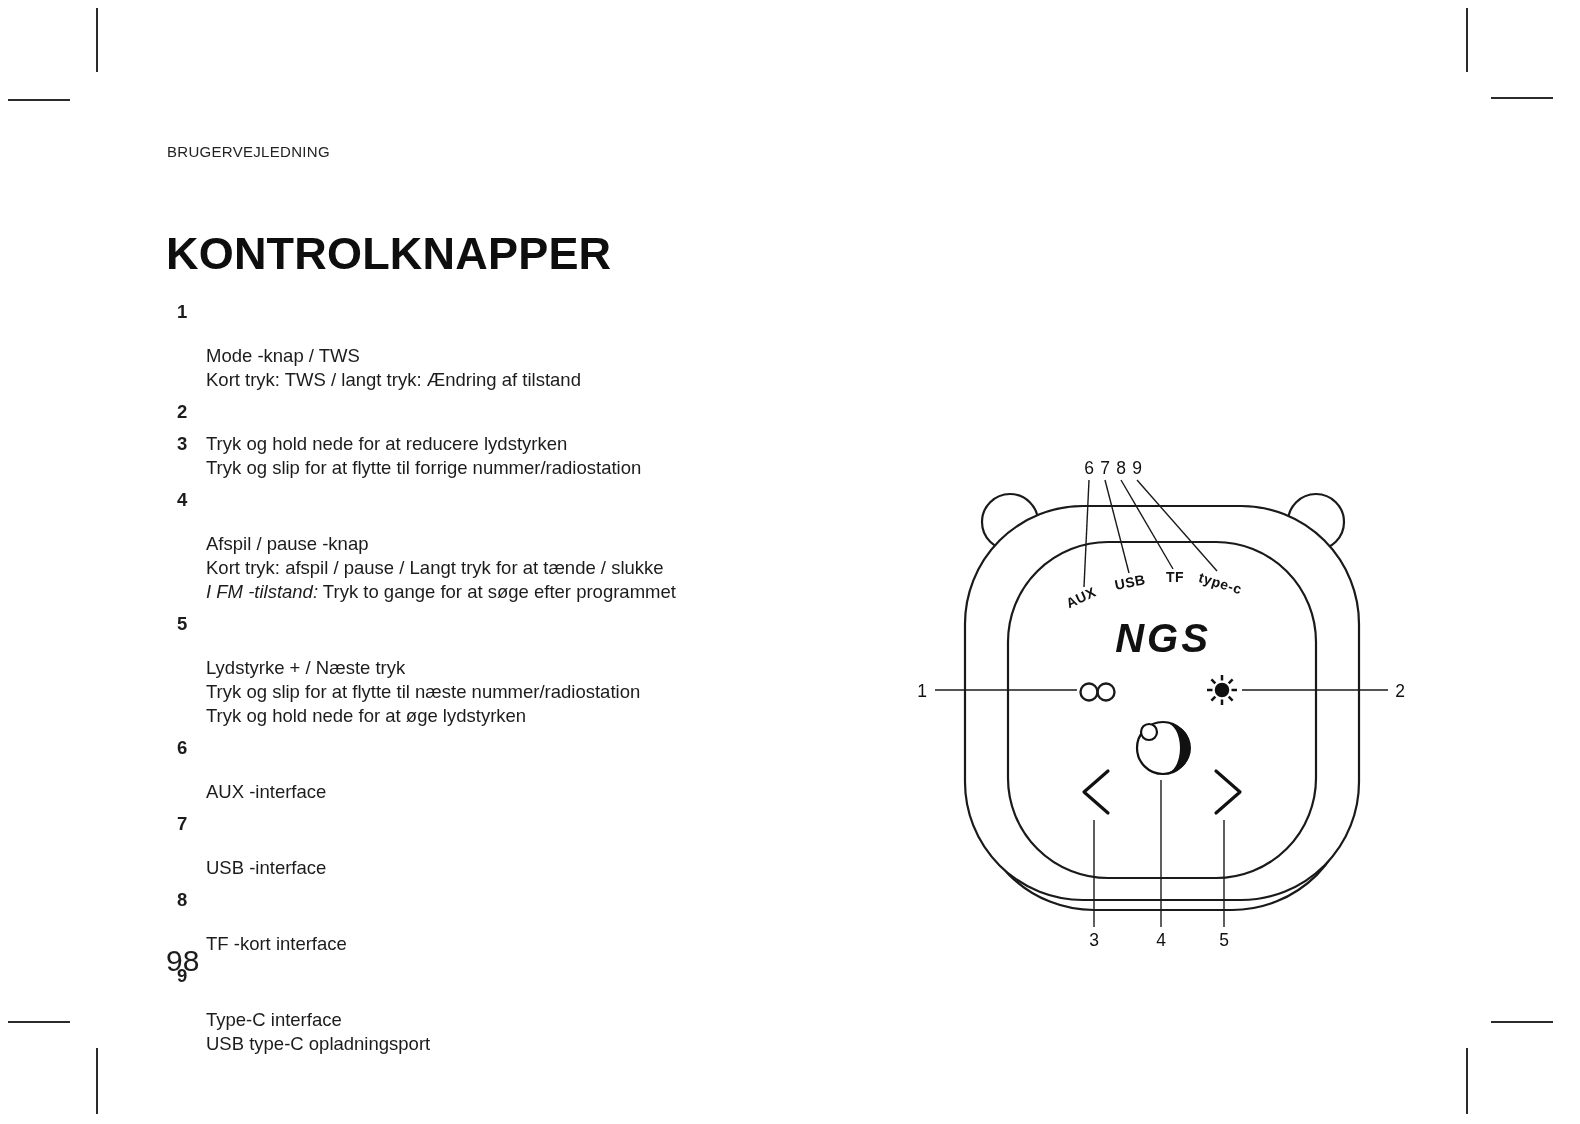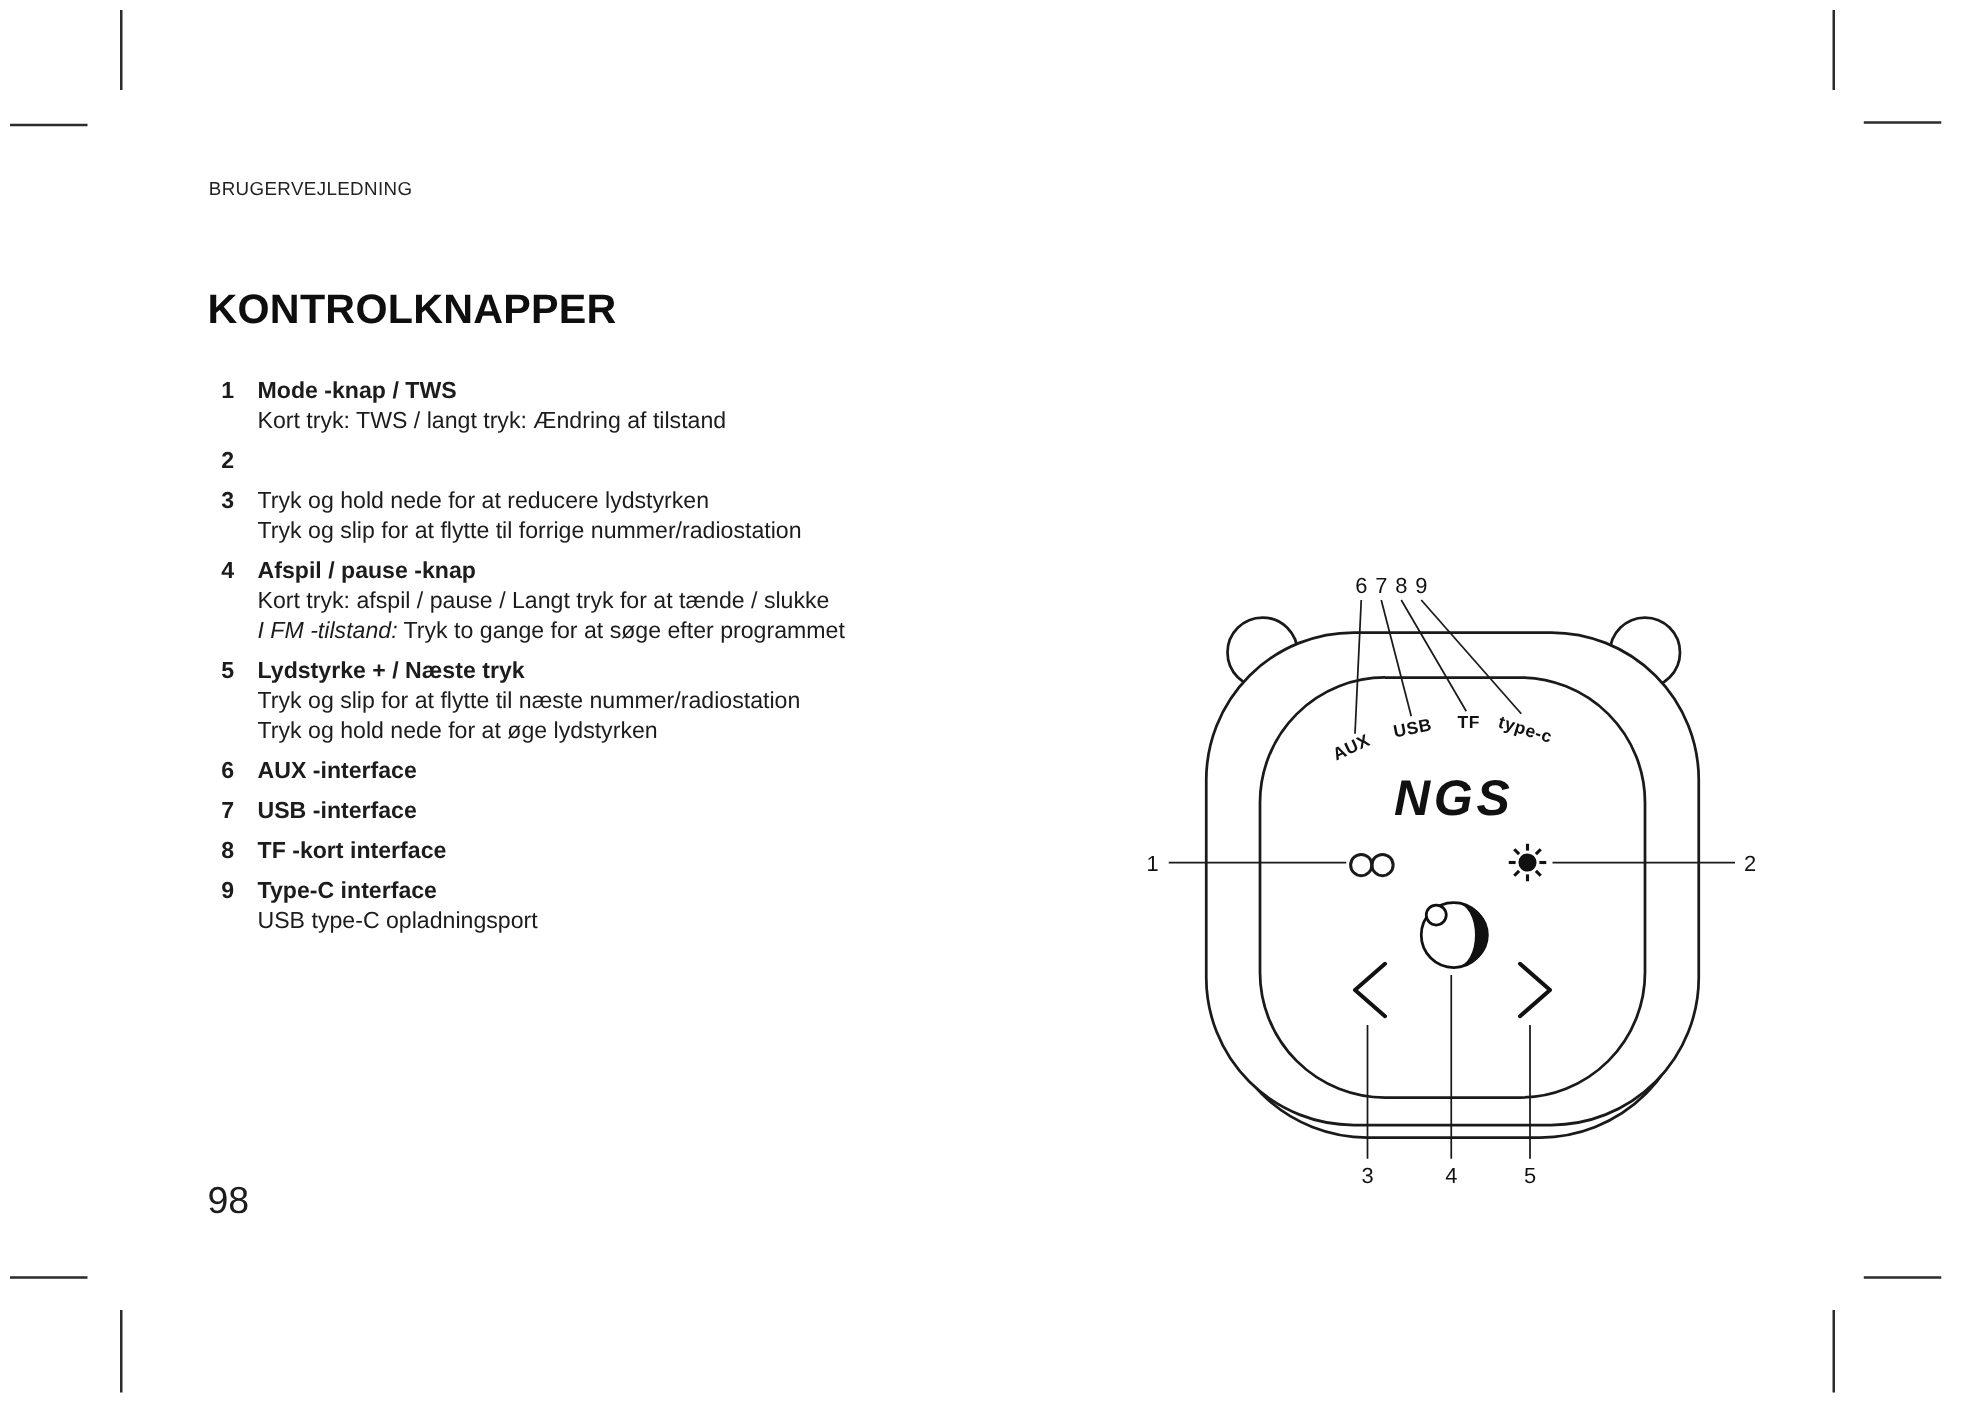--- a/index.html
+++ b/index.html
@@ -5,25 +5,25 @@
   html,body{margin:0;padding:0;}
   body{
     width:1580px;height:1124px;position:relative;overflow:hidden;
     background:#ffffff;color:#1c1c1c;
     font-family:"Liberation Sans","DejaVu Sans",sans-serif;
   }
   
   .mark{position:absolute;background:#2b2b2b;}
   
   .doc-header{position:absolute;left:167px;top:143px;font-size:15px;letter-spacing:.3px;color:#222;}
-  .doc-title{position:absolute;left:166px;top:228px;font-size:33px;font-weight:700;letter-spacing:.2px;color:#0e0e0e;}
+  .doc-title{position:absolute;left:166px;top:228px;font-size:45px;font-weight:700;letter-spacing:.2px;color:#0e0e0e;}
   .list{position:absolute;left:177px;top:300px;width:680px;font-size:18.5px;line-height:24px;}
   .item{display:flex;margin-bottom:8px;}
   .item .num{width:29px;flex:none;font-weight:700;}
-  .item-title{font-weight:700;}
+  .item-title{font-weight:400;margin-top:44px;}
   .item-line{font-weight:400;}
   .item-line em{font-style:italic;}
   .page-num{position:absolute;left:166px;top:944px;font-size:30px;}
   
   .diagram{position:absolute;left:870px;top:430px;width:560px;height:530px;}
   .shape{fill:#ffffff;stroke:#1a1a1a;stroke-width:2.2;}
   .thin{fill:none;stroke:#1a1a1a;stroke-width:2.4;}
   .callout{stroke:#1a1a1a;stroke-width:1.4;}
   .port{font-size:14px;font-weight:600;letter-spacing:.5px;fill:#111;}
   .logo{font-size:40px;font-weight:700;font-style:italic;letter-spacing:3px;fill:#111;}

